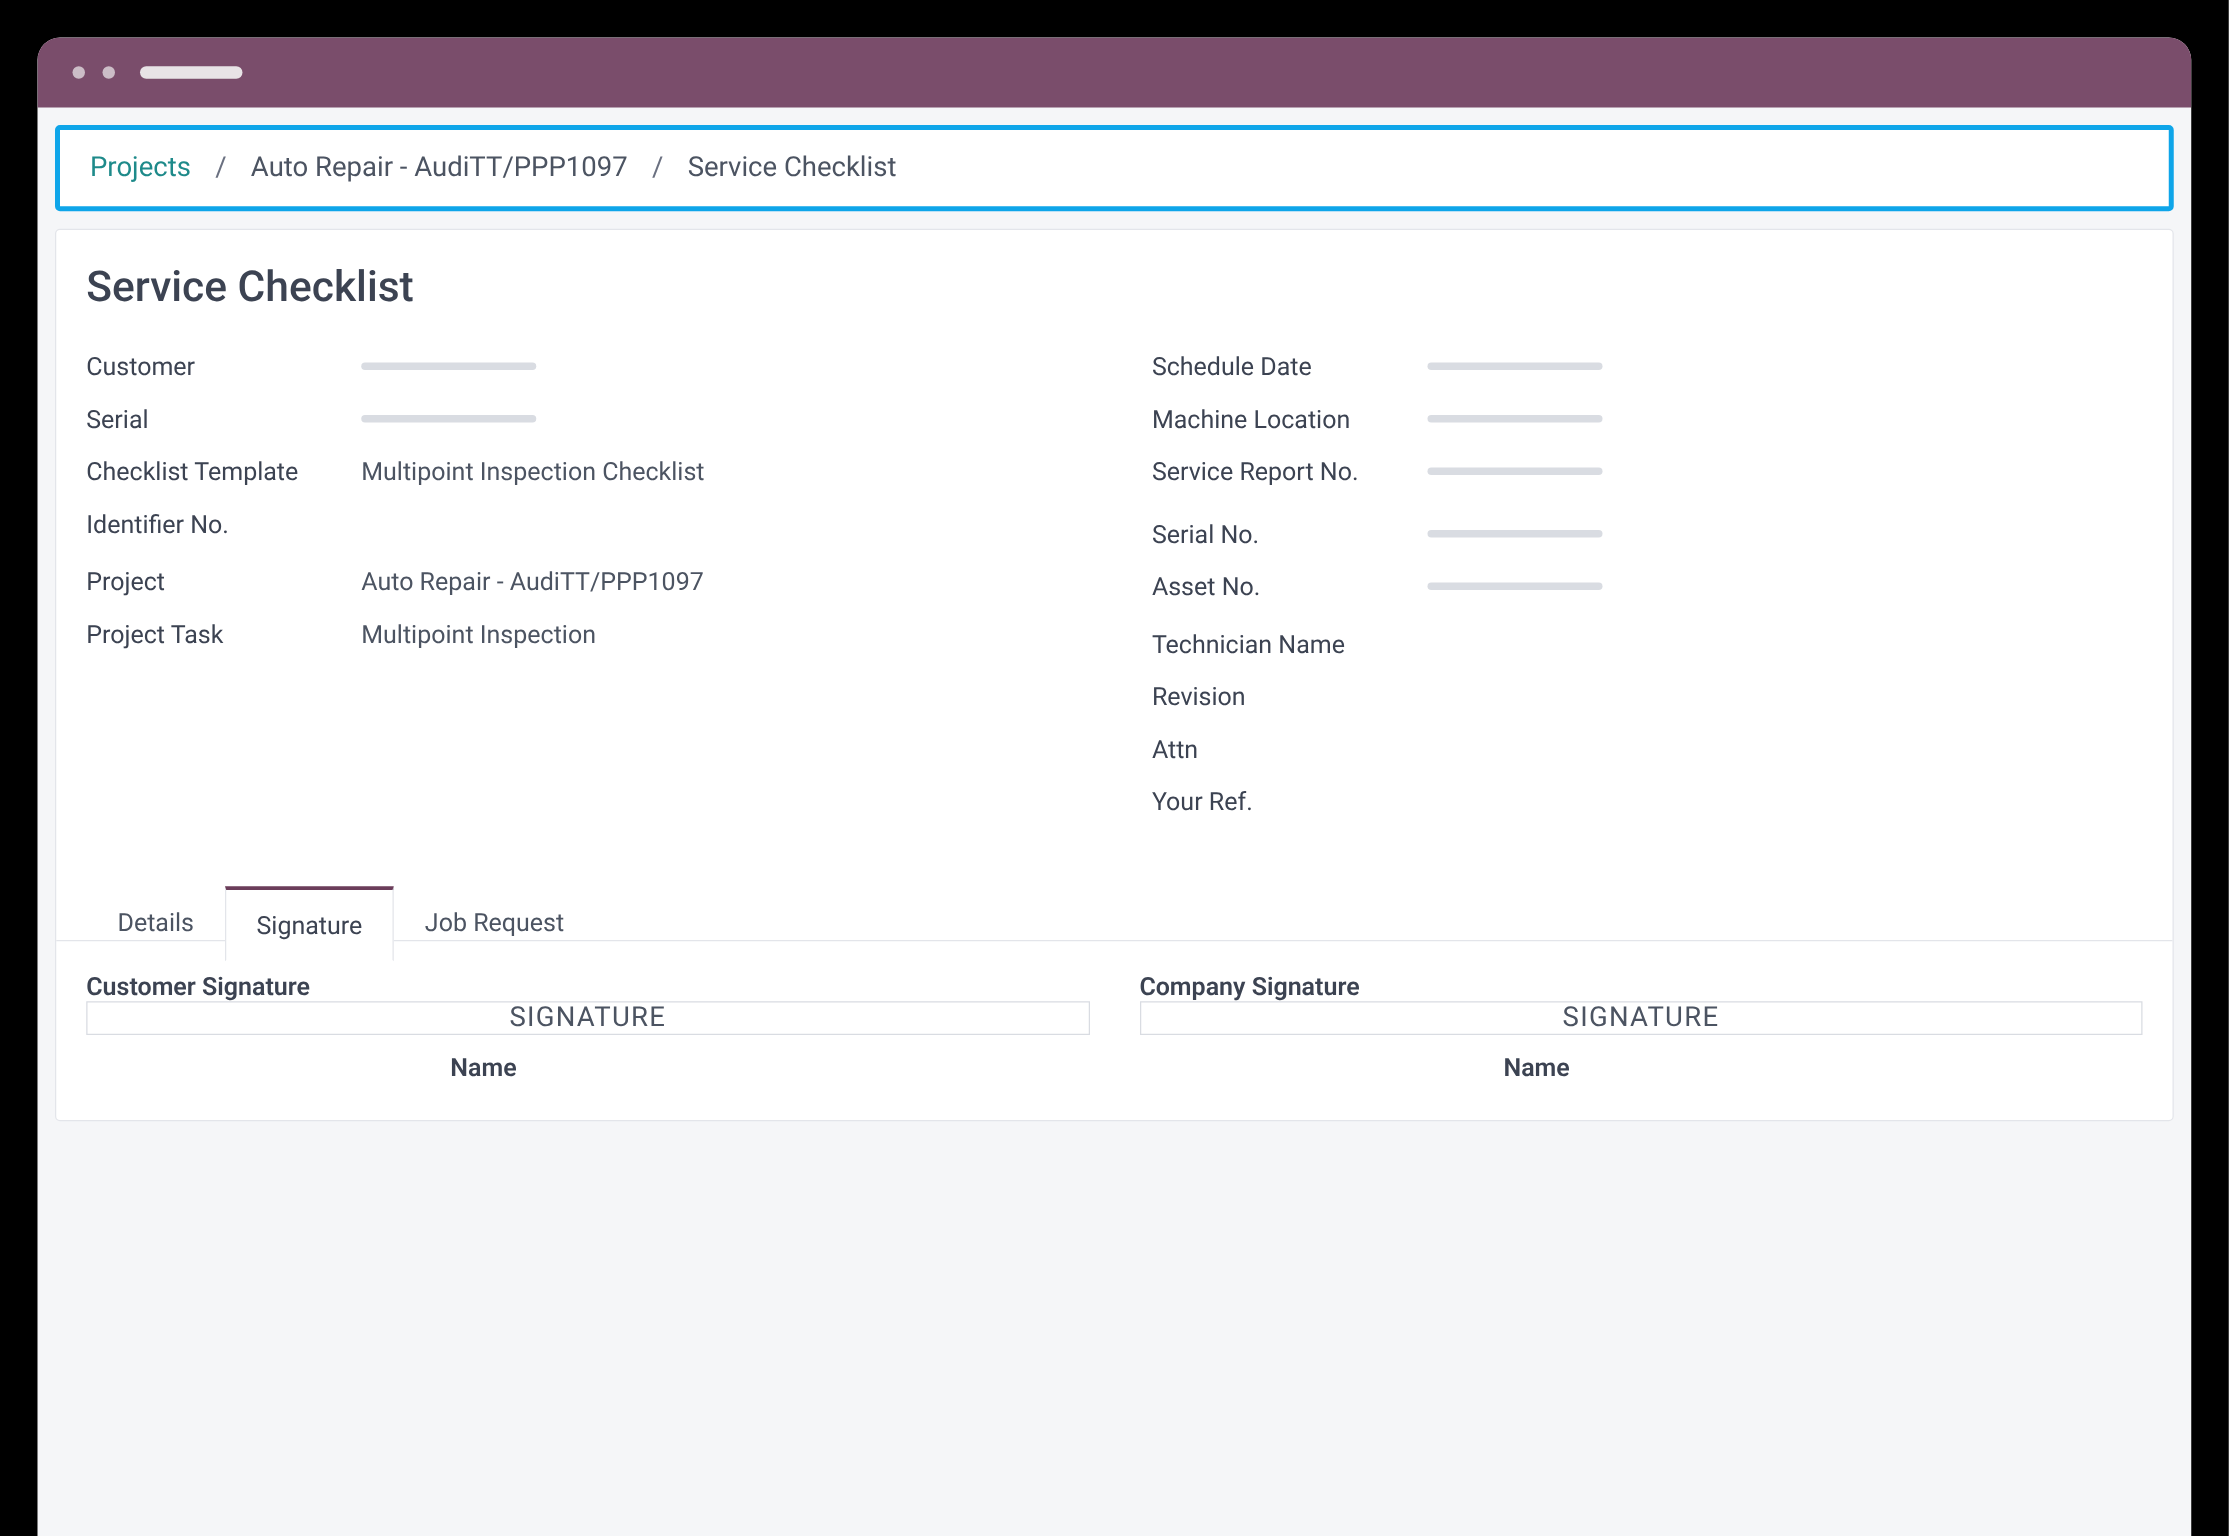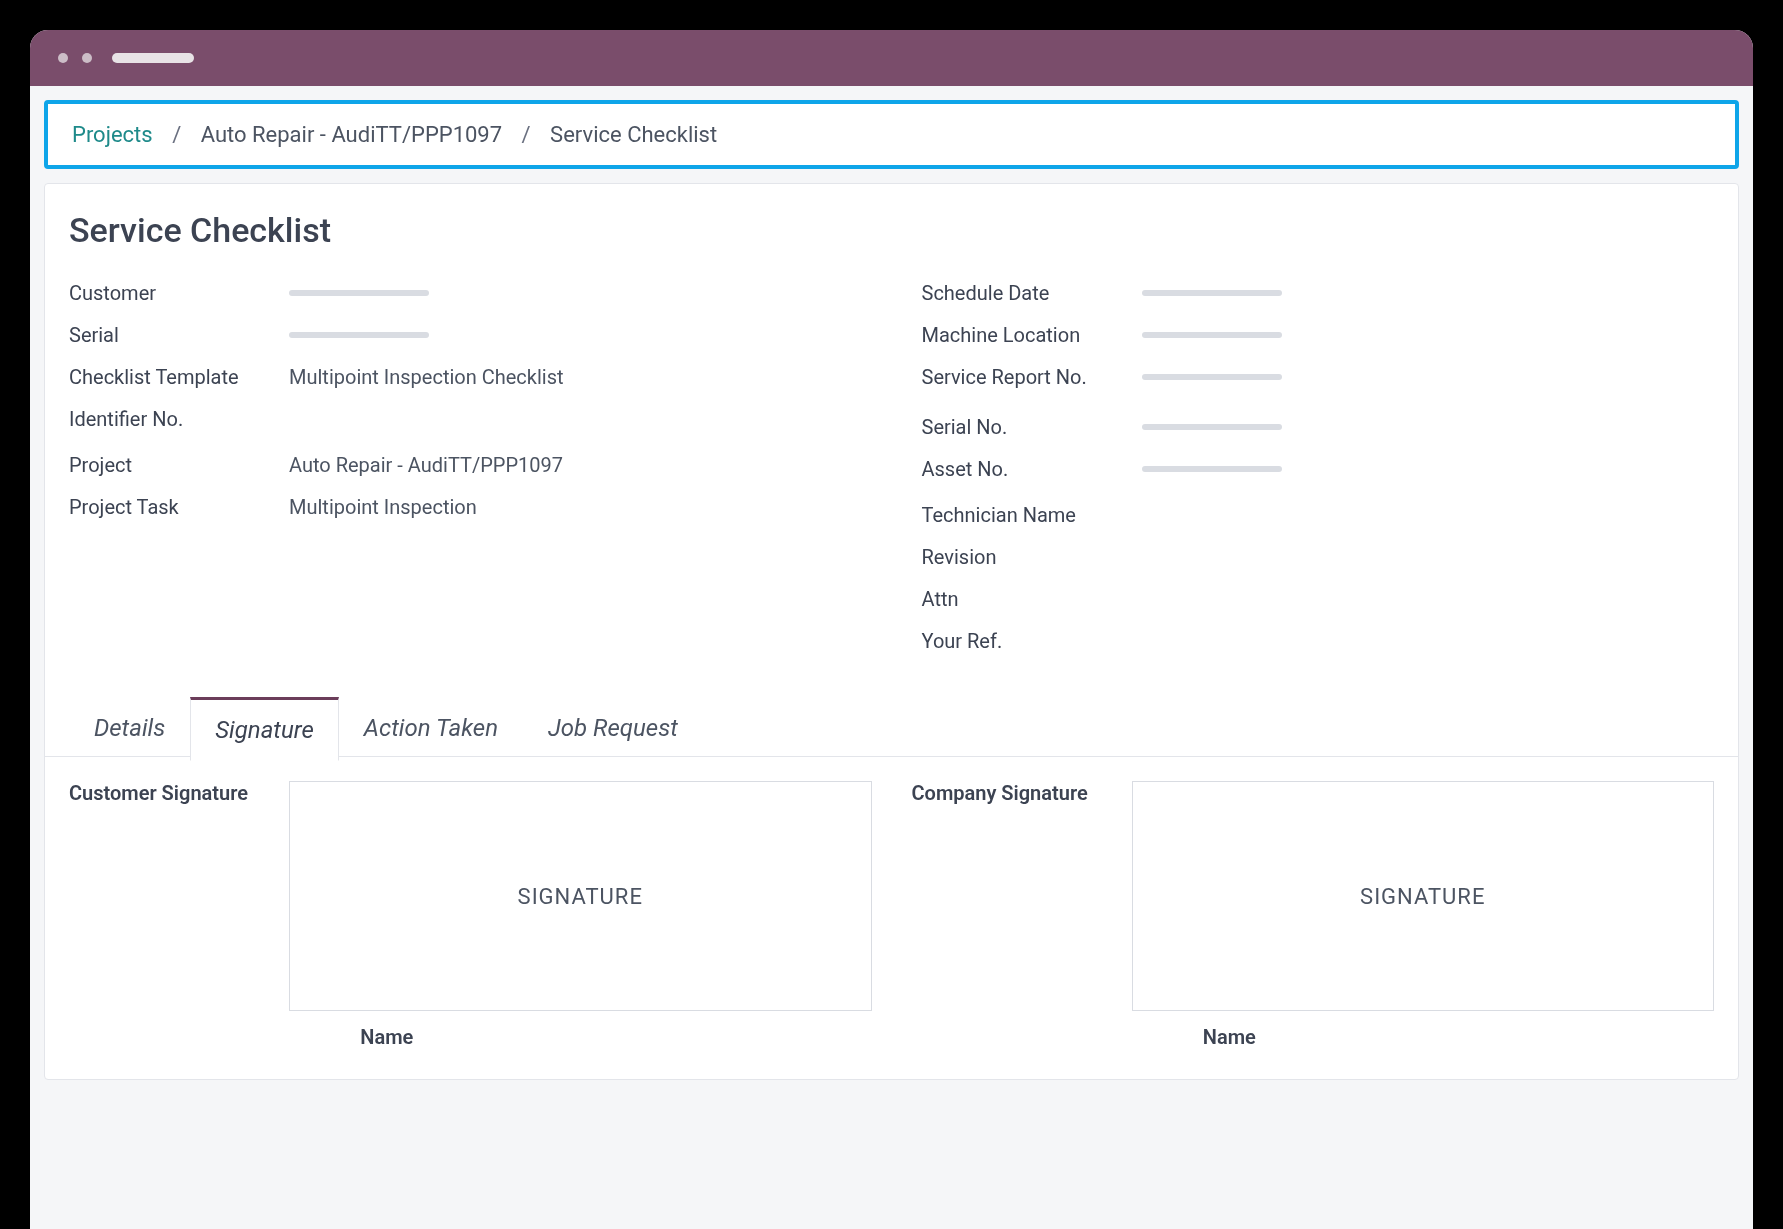--- a/index.html
+++ b/index.html
@@ -85,43 +85,42 @@
   border-radius: 3px;
 }
 .tabs {
   display: flex;
   margin-top: 30px;
   border-bottom: 1px solid #e3e5ea;
   padding-left: 24px;
 }
 .tab {
   padding: 16px 24px;
-  font-size: 24px;
+  font-size: 20px;
   color: #4c5462;
   cursor: pointer;
   border: 1px solid transparent;
   border-bottom: none;
   position: relative;
-  top: 5px;
-  font-style: italic;
+  top: 17px;
 }
 .tab.active {
   background: #fff;
   border: 1px solid #e3e5ea;
   border-top: 3px solid #6b3d5a;
   border-bottom: 1px solid #fff;
   color: #3c4352;
 }
 .sig-section {
   display: flex;
   gap: 40px;
   padding: 24px 24px 0 24px;
 }
 .sig-col { flex: 1; }
-.sig-row { display: flex; }
+.sig-row { display: flex; flex-direction: column; }
 .sig-label {
   width: 220px;
   font-size: 20px;
   font-weight: 600;
   color: #3c4352;
   flex-shrink: 0;
 }
 .sig-box {
   flex: 1;
   border: 1px solid #d9dce2;
@@ -219,21 +218,20 @@
           </div>
           <div class="field-row">
             <div class="field-label">Your Ref.</div>
           </div>
         </div>
       </div>
 
       <div class="tabs">
         <div class="tab">Details</div>
         <div class="tab active">Signature</div>
-        <div class="tab">Action Taken</div>
         <div class="tab">Job Request</div>
       </div>
 
       <div class="sig-section">
         <div class="sig-col">
           <div class="sig-row">
             <div class="sig-label">Customer Signature</div>
             <div class="sig-box">SIGNATURE</div>
           </div>
         </div>

